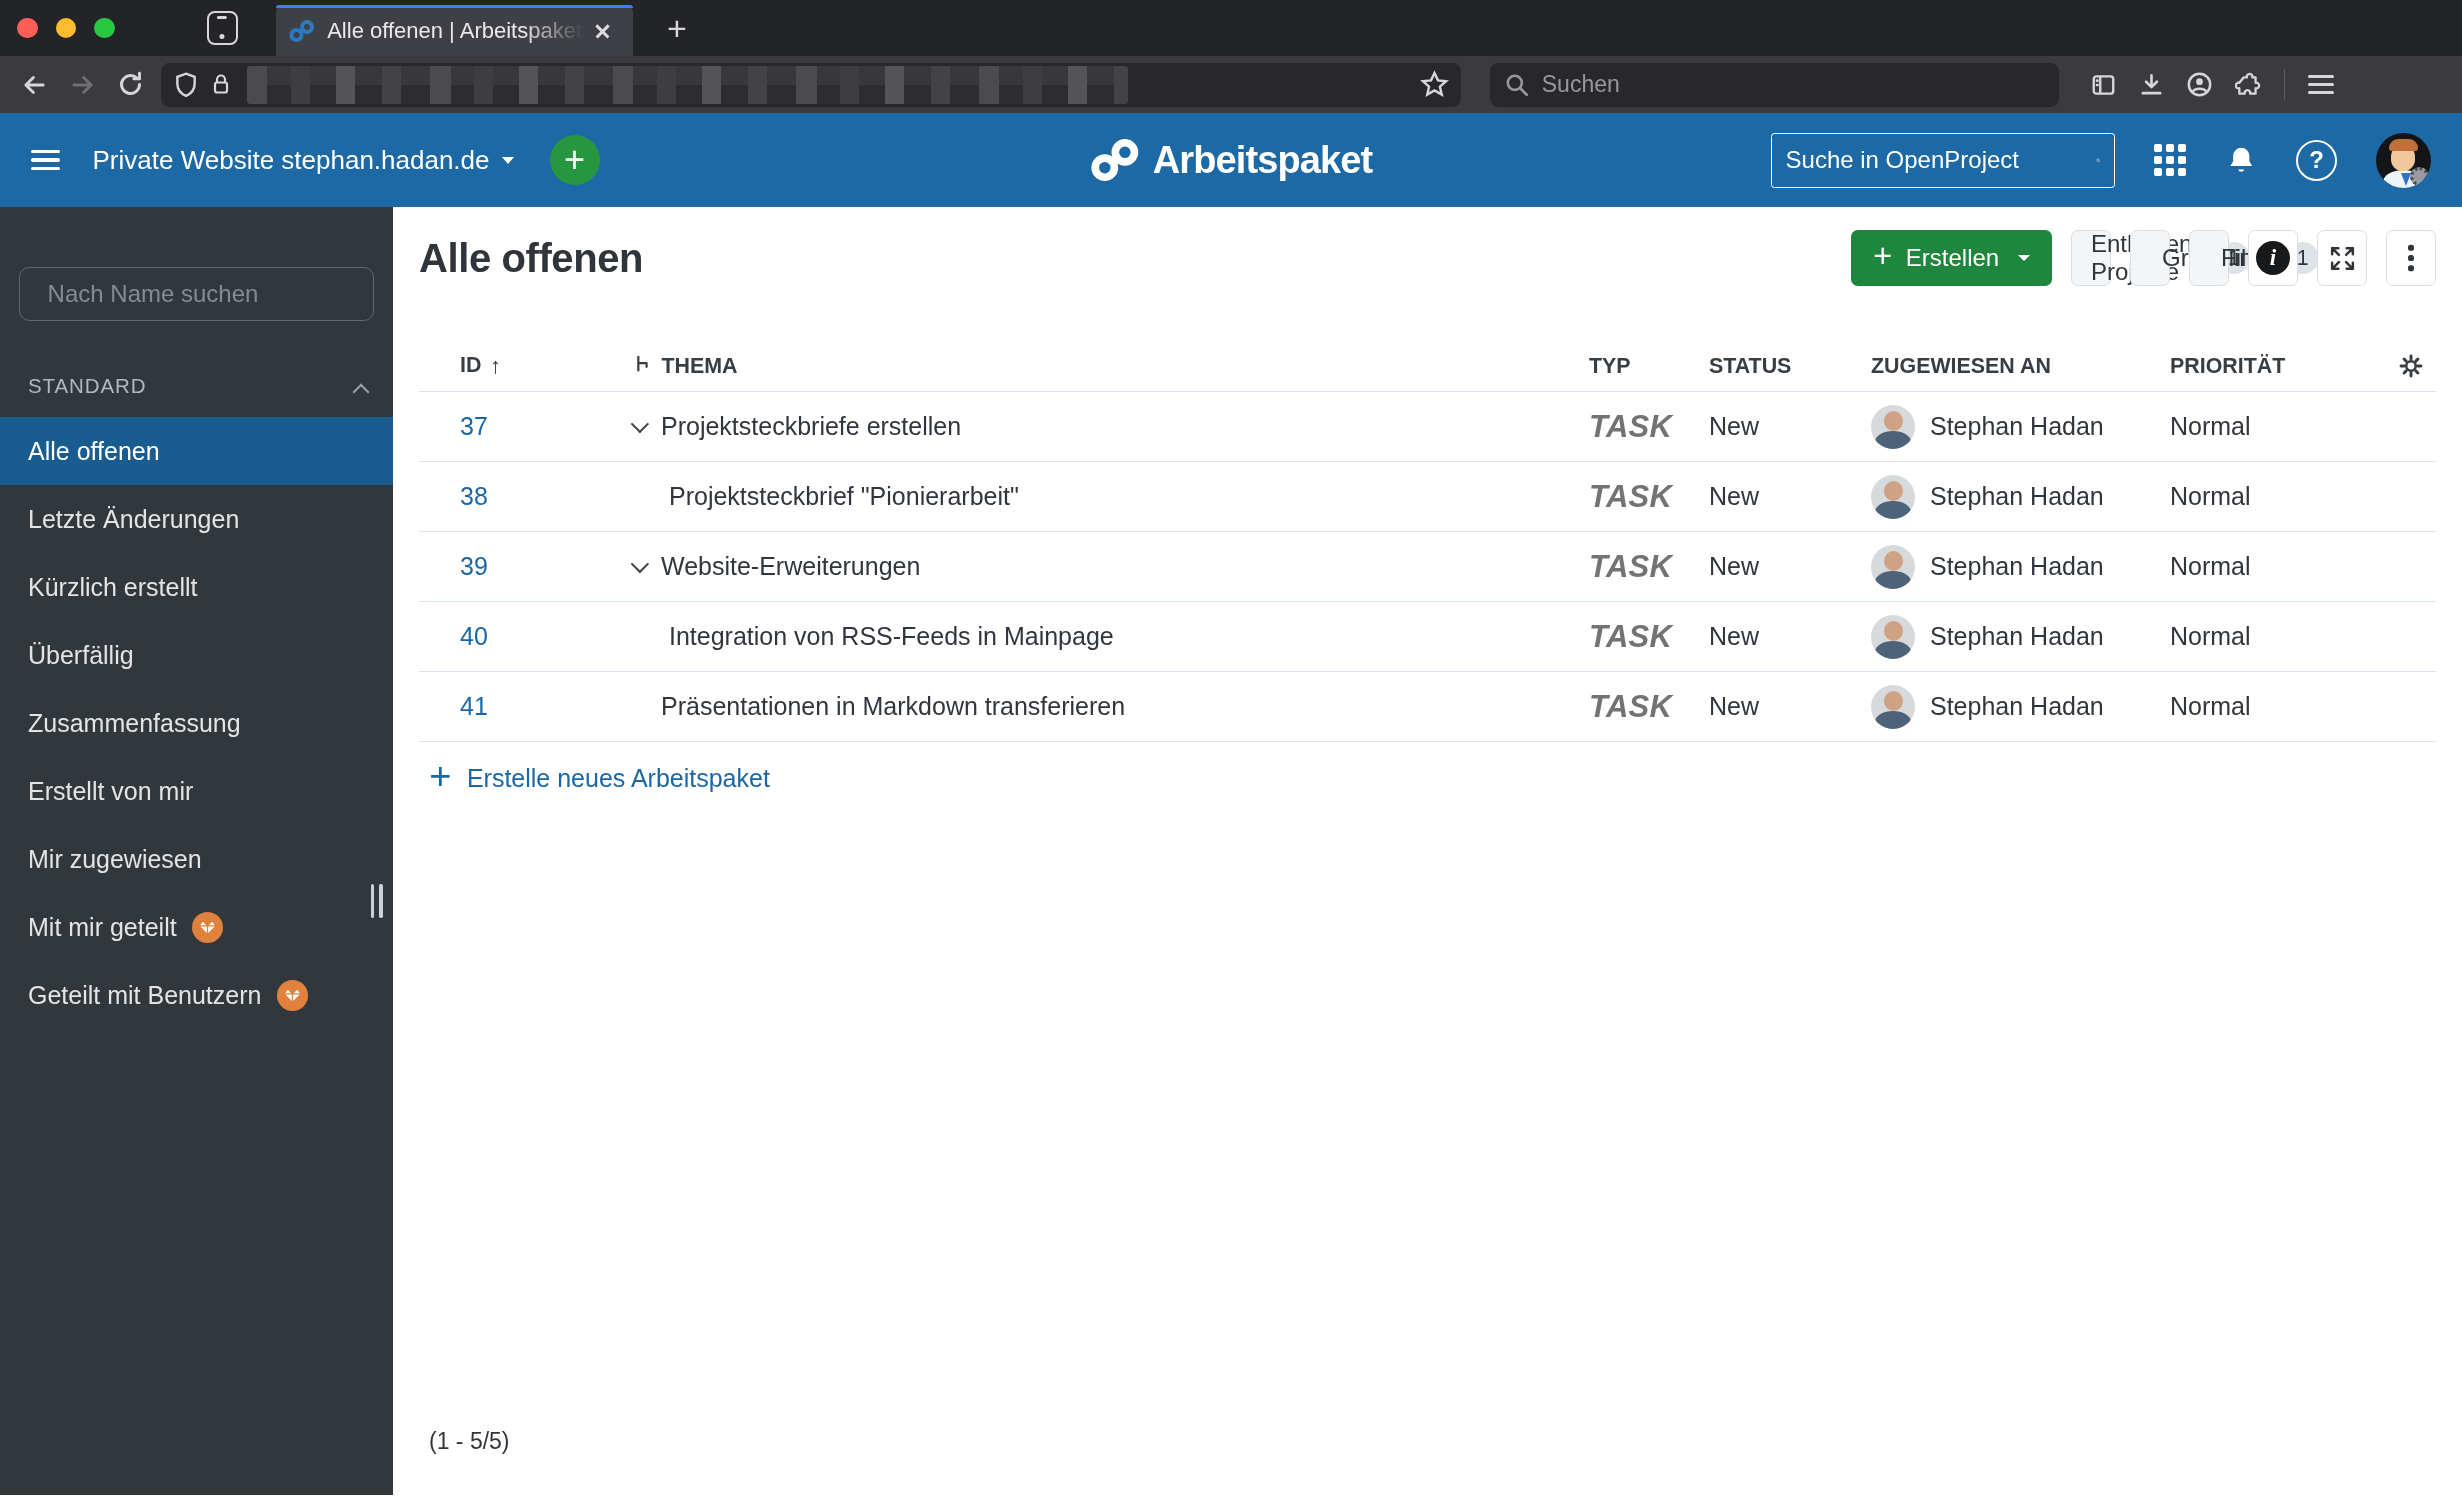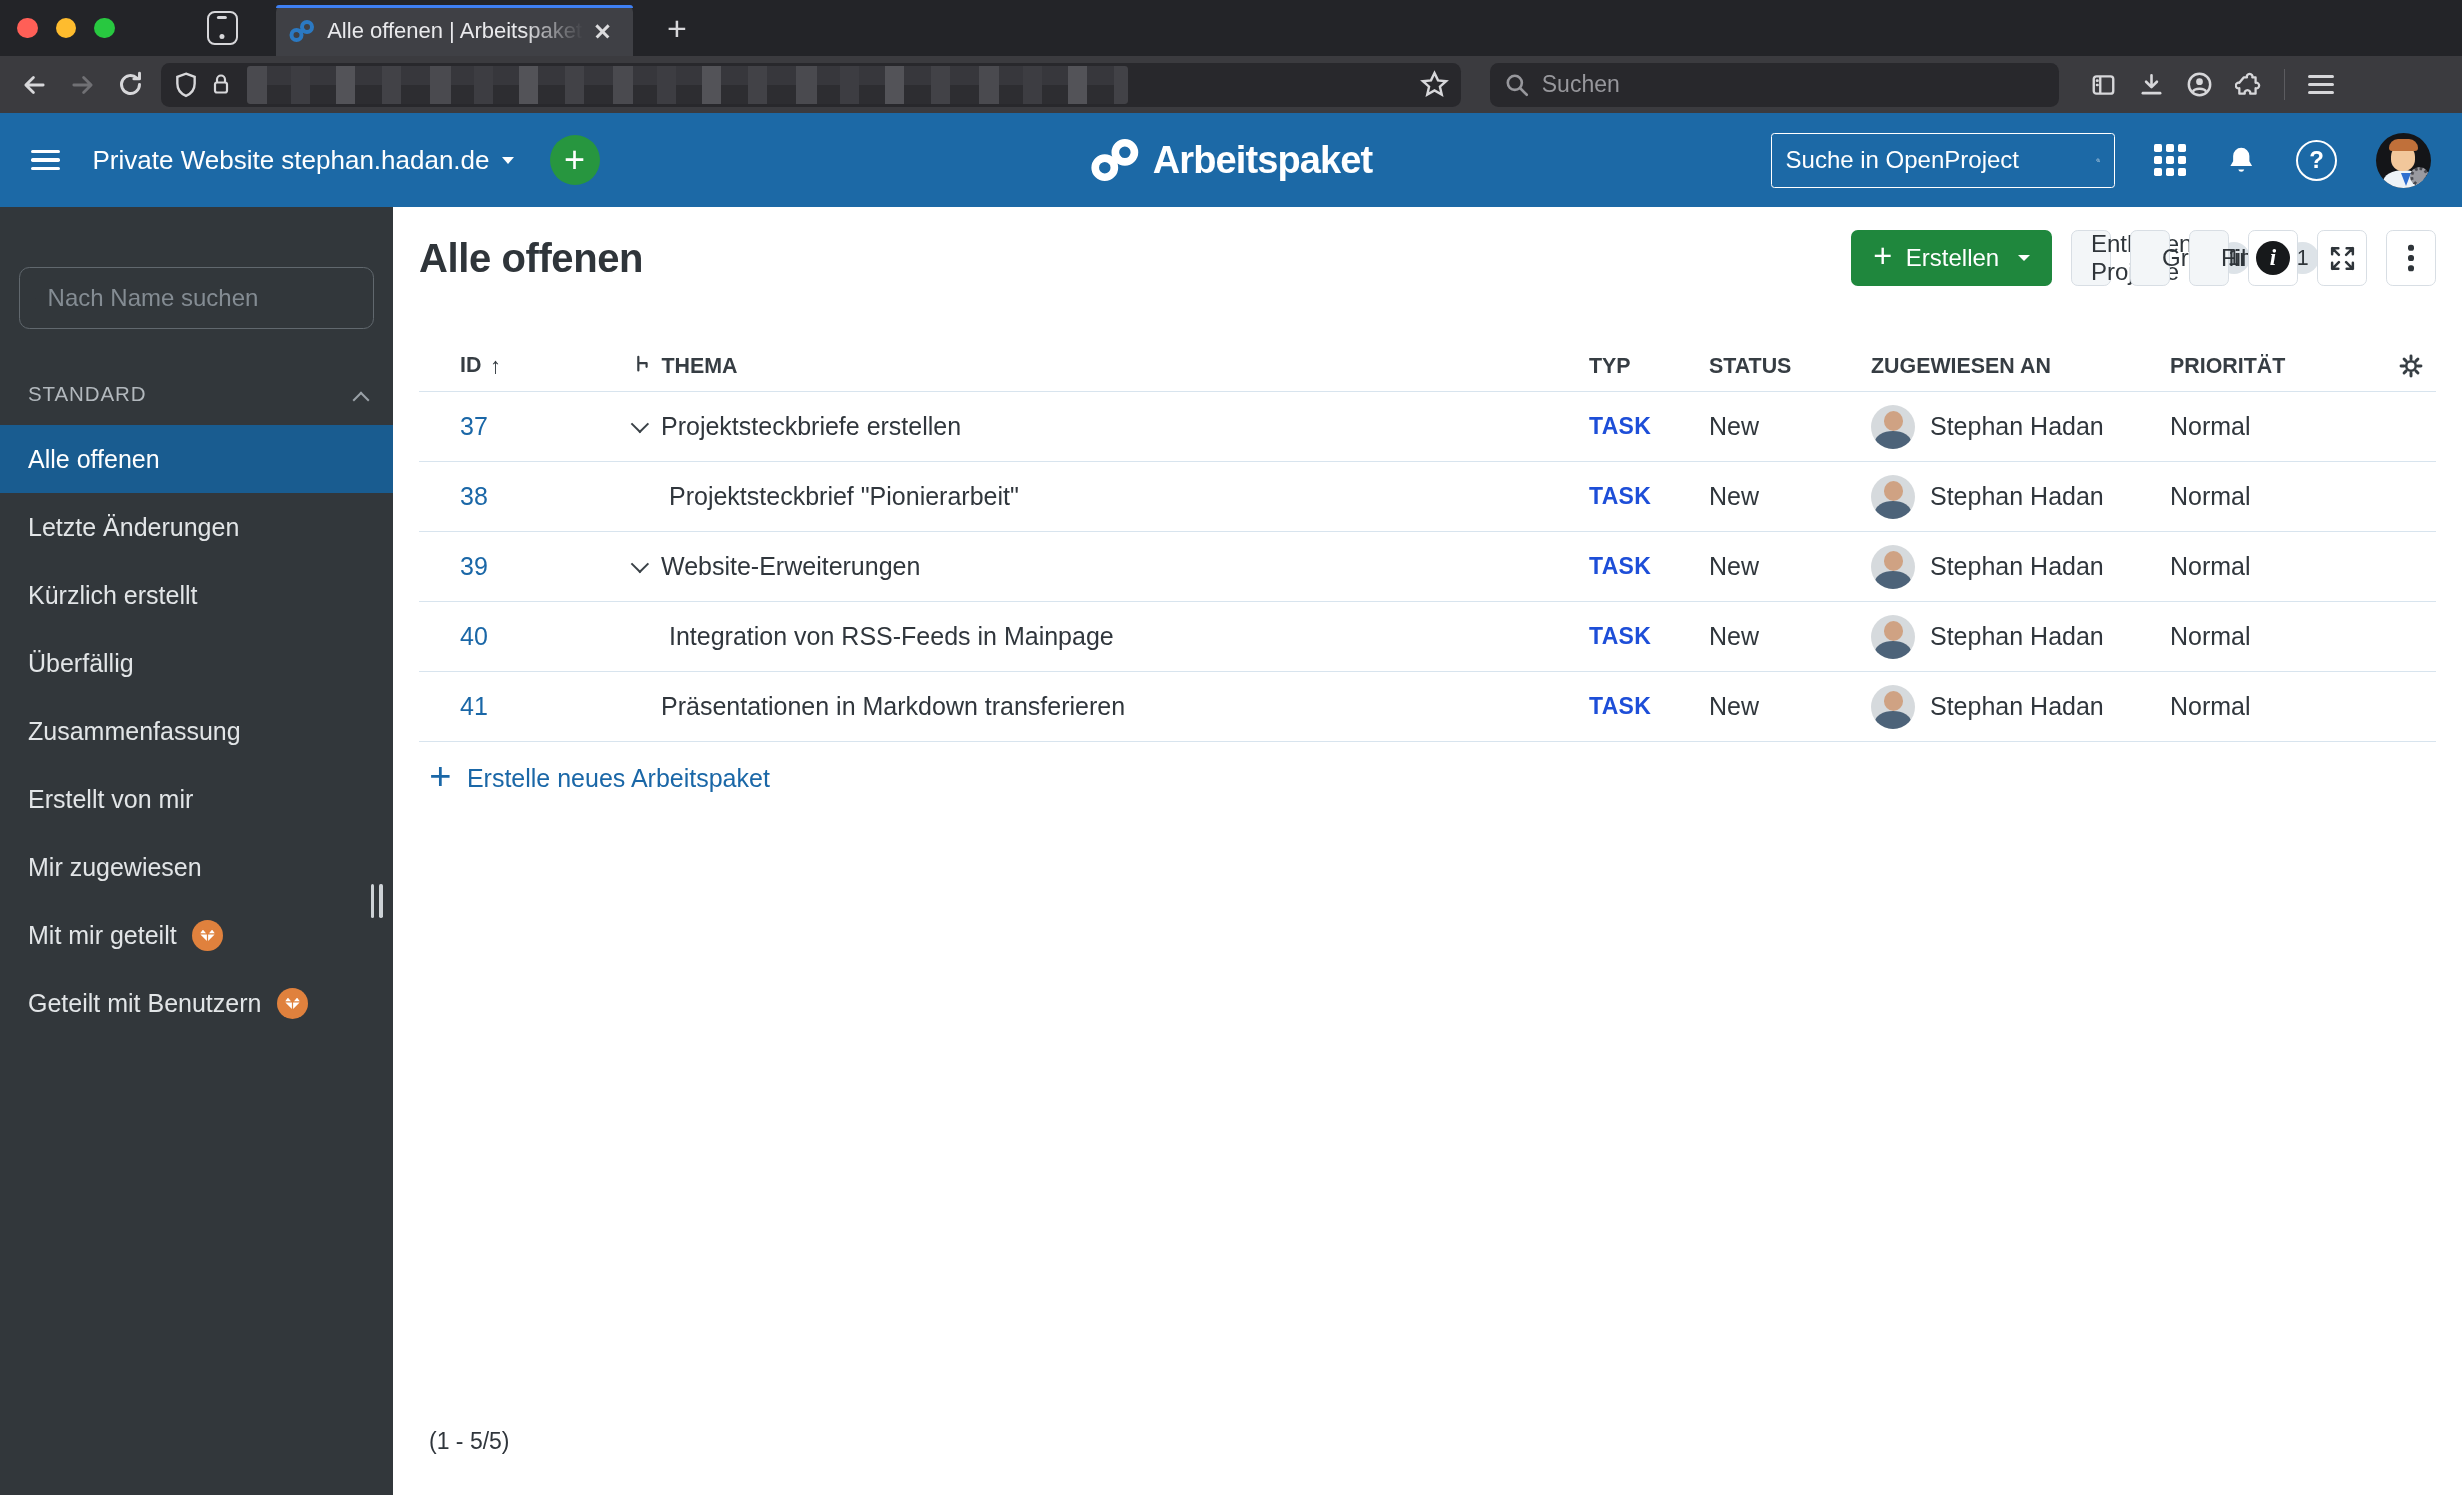--- a/index.html
+++ b/index.html
@@ -65,21 +65,21 @@
   .memoji .face { position:absolute; top:12px; left:15.4px; width:24px; height:26px; background:#f2c79b; border-radius:45%; }
   .memoji .hair { position:absolute; top:6px; left:13px; width:29px; height:12px; background:#c0703a; border-radius:15.4px 15.4px 5.1px 5.1px; }
   .memoji .tie { position:absolute; bottom:1.7px; left:25px; width:0; height:0; border-left:5.1px solid transparent; border-right:5.1px solid transparent; border-top:13.7px solid #2f6fd0; }
   .memoji .gear { position:absolute; bottom:1.7px; right:1.7px; width:19px; height:19px; border-radius:50%; background:#9a9aa0; border:3.4px dotted #4b4b51; }
 
   
   .pagebody { display:flex; height:1288px; }
   aside { width:393px; background:#32373b; color:#e2e5e7; position:relative; flex:0 0 auto; padding-top:36px; }
   .sb-head { display:flex; align-items:center; padding:0 32.5px; height:43px; }
   .sb-title { font-size:26.5px; font-weight:700; margin-left:38px; color:#fff; }
-  .sb-search { margin:24px 19px 0 19px; height:62px; border:1.7px solid #61686e; border-radius:10.3px; display:flex; align-items:center; padding:0 15.4px; }
+  .sb-search { margin:24px 19px 0 19px; height:54px; border:1.7px solid #61686e; border-radius:10.3px; display:flex; align-items:center; padding:0 15.4px; }
   .sb-search input { flex:1; background:transparent; border:none; outline:none; color:#cfd4d8; font-size:24px; margin-left:12px; font-family:"Liberation Sans",sans-serif;}
   .sb-search input::placeholder { color:#848c93; }
   .sb-section { margin:53px 26px 0 28px; display:flex; align-items:flex-end; justify-content:space-between; color:#b2b8bd; font-size:20.5px; letter-spacing:0.9px; cursor:pointer;gap:36px;}
   .chev-up { width:12px; height:12px; border-top:2.6px solid #9aa1a7; border-right:2.6px solid #9aa1a7; transform:rotate(-45deg); margin-top:5.1px;}
   .sb-list { margin-top:19px; }
   .sbitem { height:68px; display:flex; align-items:center; padding:0 28px; font-size:25px; cursor:pointer; }
   .sbitem.active { background:#195c90; color:#fff; }
   .gem { margin-left:15.4px; width:31px; height:31px; border-radius:50%; background:#e0813d; display:flex; align-items:center; justify-content:center; flex:0 0 auto;}
   .resize-handle { position:absolute; right:10.3px; top:677px; width:12px; height:34px; display:flex; justify-content:space-between; cursor:col-resize;}
   .resize-handle i { width:3.4px; height:100%; background:#cdd2d6; border-radius:1.7px;}
@@ -107,21 +107,21 @@
   .thead { height:51px; border-bottom:1.7px solid #d8e4ee; font-size:21.4px; font-weight:700; color:#363d43; }
   .thead .hcell { display:flex; align-items:flex-start; gap:8.5px; cursor:pointer;}
   .sortarrow { font-size:22px; font-weight:400; color:#363d43; }
   .gearwrap { justify-self:end; padding-right:12px; cursor:pointer;}
   .tr { height:70px; border-bottom:1.7px solid #d8e4ee; font-size:25px; color:#30363c; }
   .idlink { color:#1a67a7; cursor:pointer; }
   .subjcell { display:flex; align-items:center; gap:17px; }
   .subjcell.child { padding-left:38px; }
   .rowchev { width:13px; height:13px; border-right:2.6px solid #3a4147; border-bottom:2.6px solid #3a4147; transform:rotate(45deg) translateY(-3.4px); cursor:pointer; flex:0 0 auto;}
   .chevspacer { width:13px; flex:0 0 auto;}
-  .typecell { color:#1d4ed8; font-weight:700; font-size:23px; letter-spacing:0.3px; cursor:pointer;}
+  .typecell { color:#737373; font-weight:700; font-size:31px; letter-spacing:0.3px; cursor:pointer;font-style:italic;}
   .assign { display:flex; align-items:center; gap:15px; }
   .pavatar { width:44px; height:44px; border-radius:50%; background:#d6dadd; position:relative; overflow:hidden; flex:0 0 auto;}
   .pavatar .head { position:absolute; top:6.8px; left:13px; width:19px; height:19.7px; border-radius:50%; background:#cfa283; }
   .pavatar .body { position:absolute; top:26.5px; left:4.3px; width:36px; height:22px; border-radius:50% 50% 0 0; background:#4d6379; }
   .createrow { margin-top:20.5px; display:flex; align-items:center; gap:15.4px; color:#1a67a7; font-size:25px; padding-left:10.3px; cursor:pointer;}
   .createrow .bigplus { font-size:38px; font-weight:300; line-height:1; margin-top:-5.1px;}
   .pagination { position:absolute; left:36px; top:1221px; font-size:23px; color:#30363c; }
 
   svg { display:block; }
 </style>

